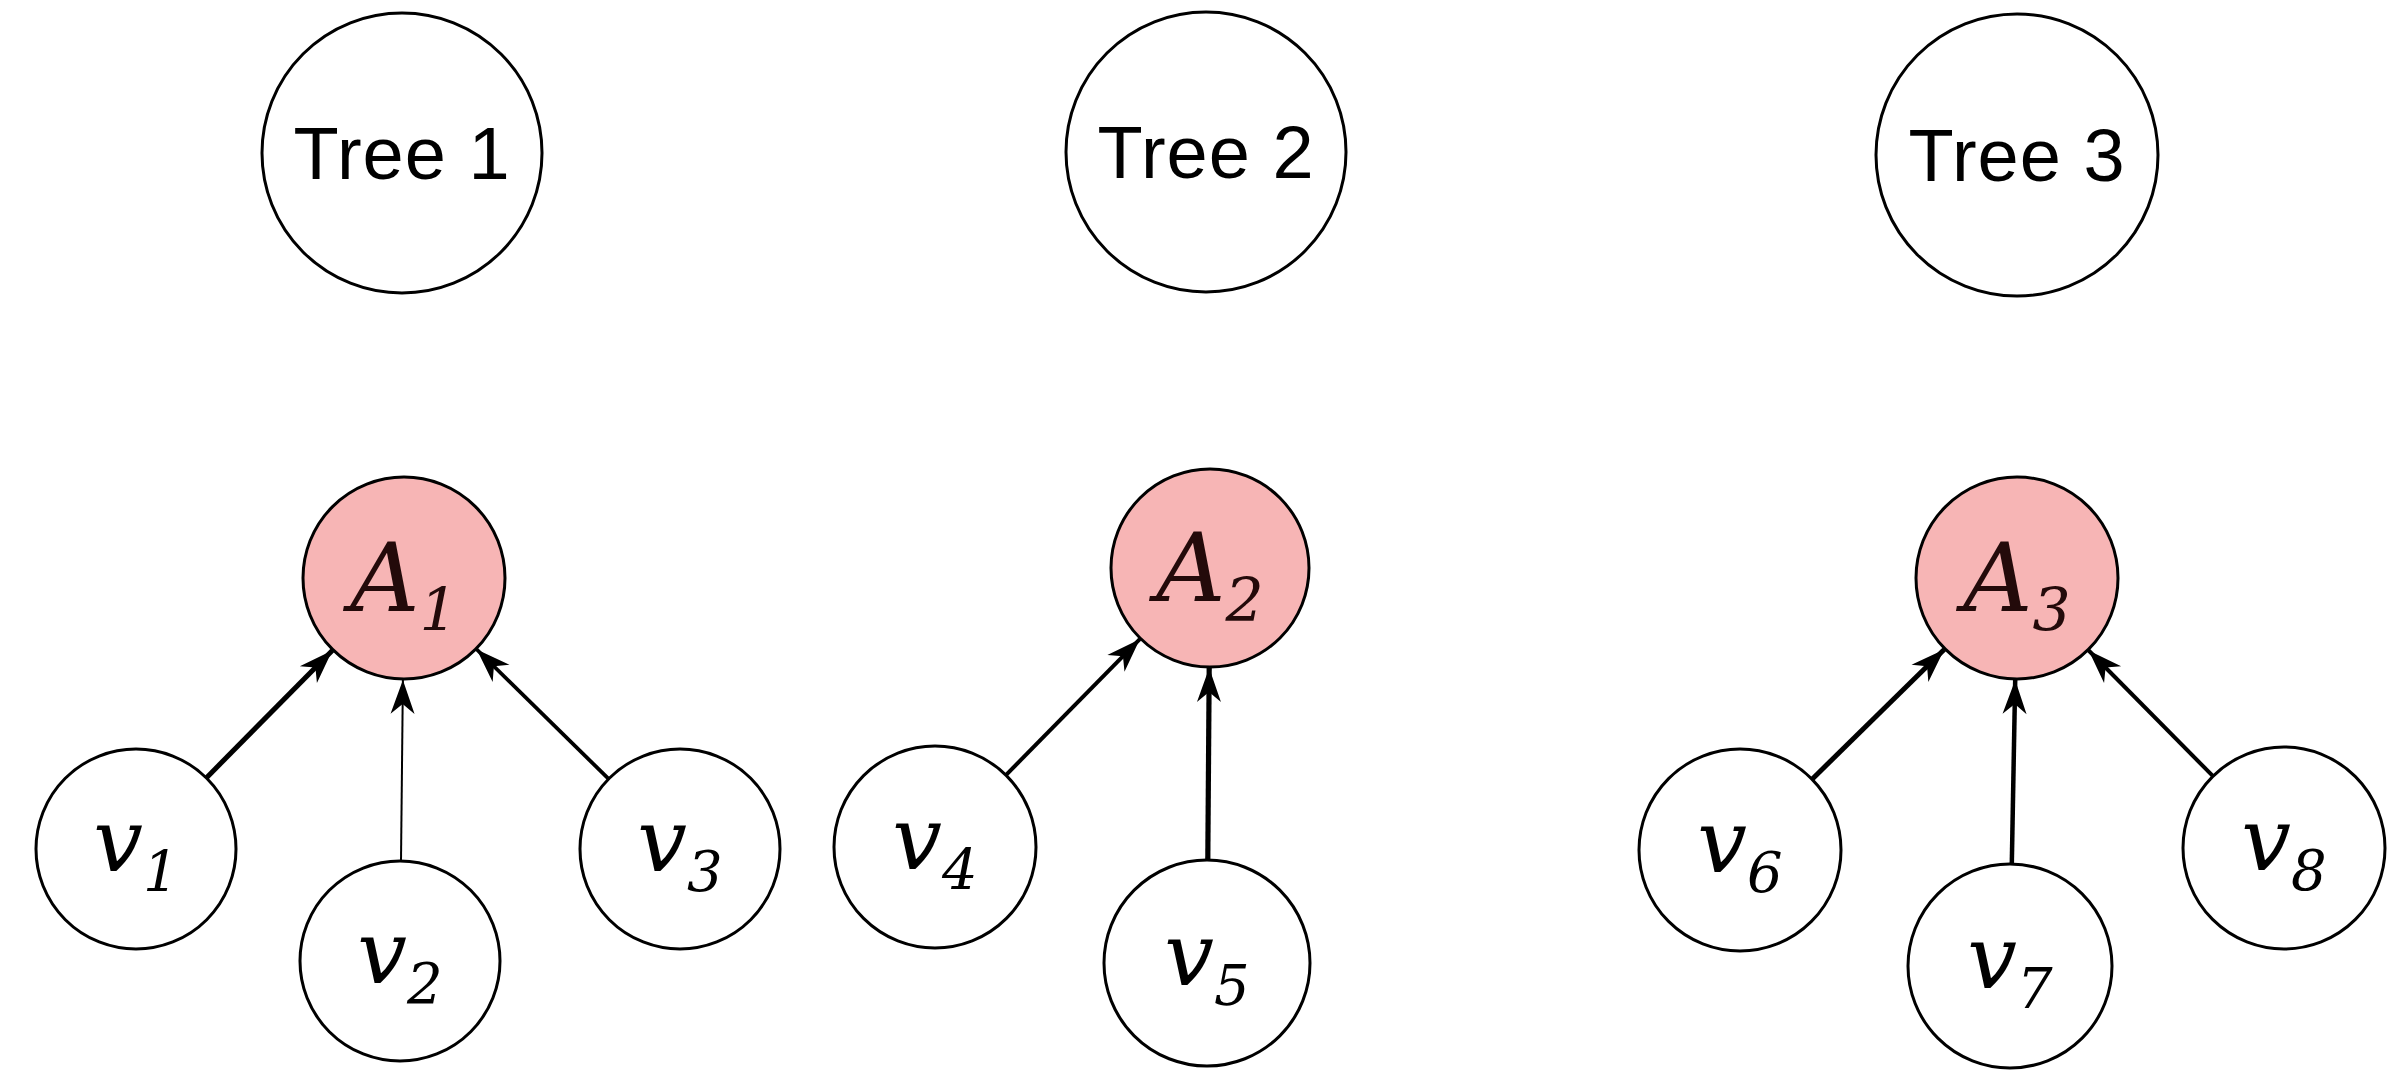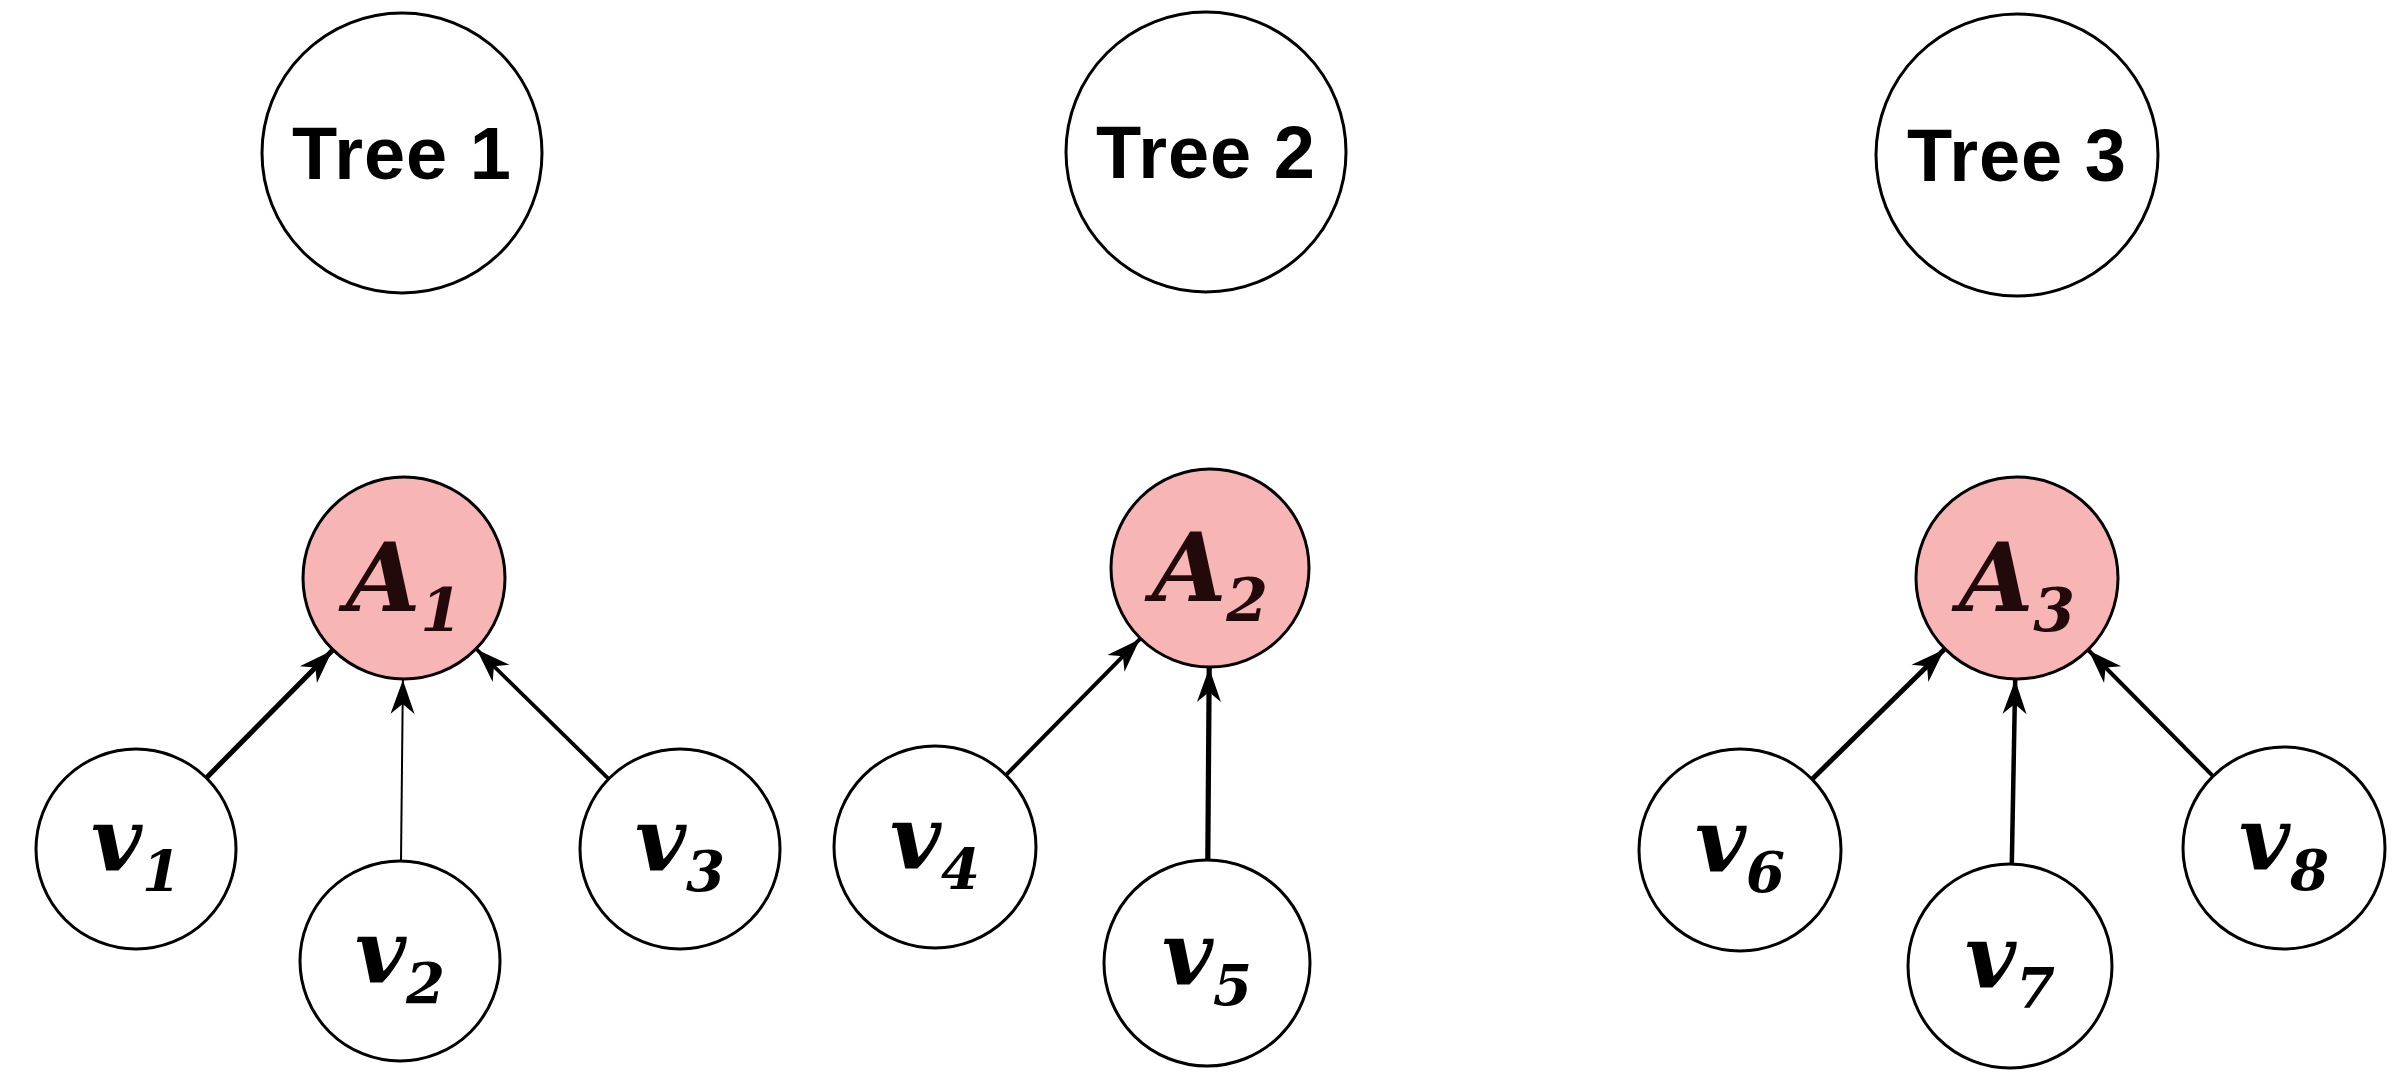--- a/index.html
+++ b/index.html
@@ -6,21 +6,20 @@
     margin: 0;
     padding: 0;
     background: #ffffff;
   }
   .stage {
     position: relative;
     width: 2401px;
     height: 1087px;
     overflow: hidden;
     background: #ffffff;
-    font-weight: bold;
   }
   svg { display: block; }
   .header-label {
     font-family: "Liberation Sans", "DejaVu Sans", sans-serif;
     font-size: 74px;
     letter-spacing: 1px;
   }
   .math-label {
     font-family: "DejaVu Serif", "Liberation Serif", serif;
     font-style: italic;

